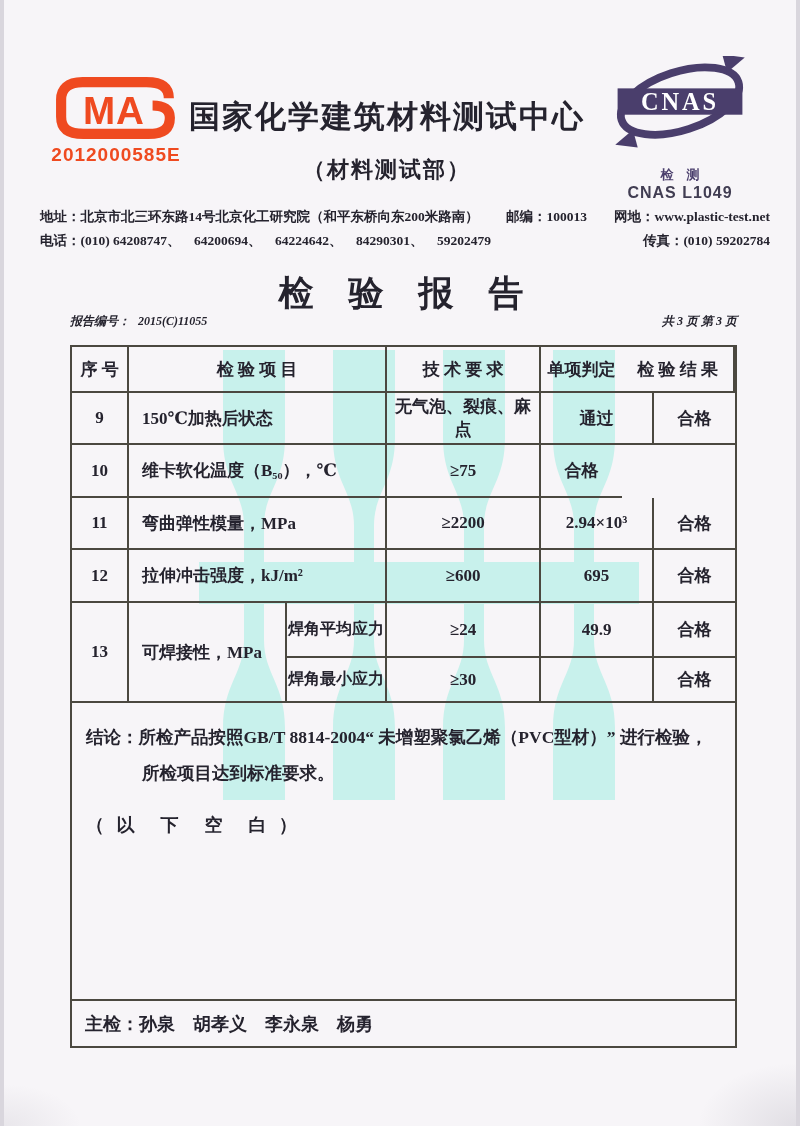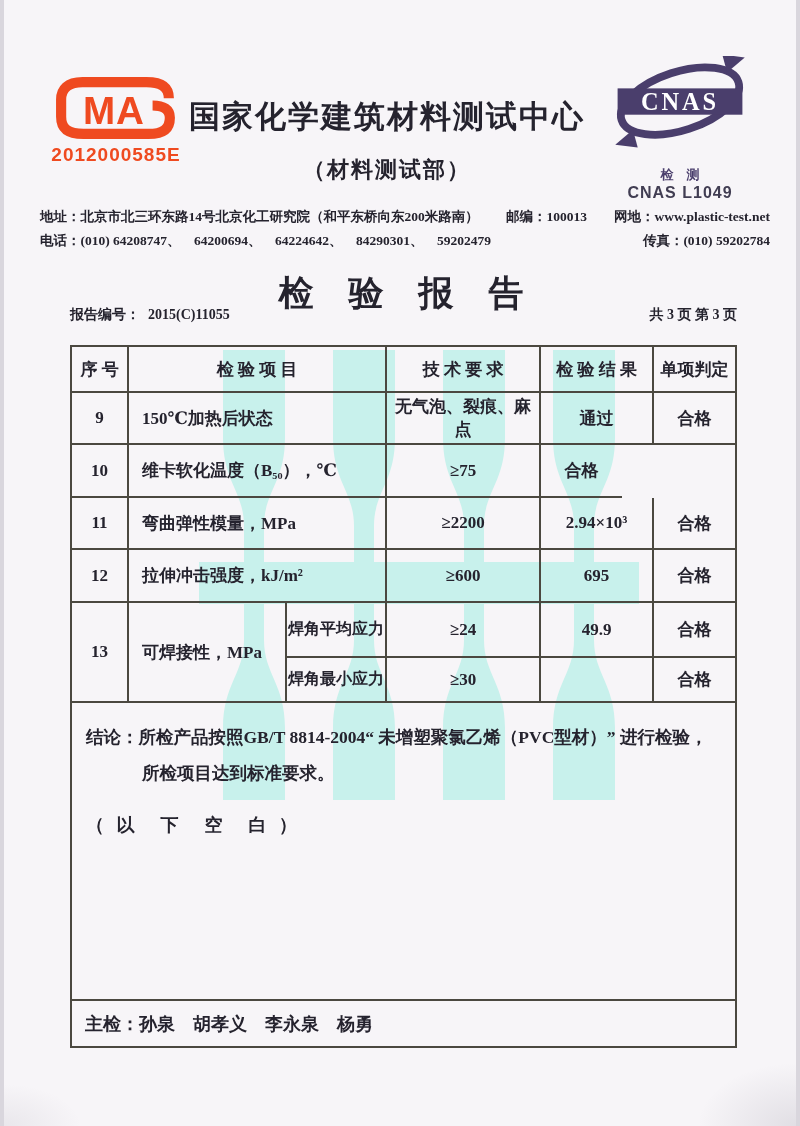--- a/index.html
+++ b/index.html
@@ -25,22 +25,22 @@
   .cnas{position:absolute;left:596px;top:56px;width:160px;text-align:center;font-weight:bold;z-index:2;}
   .cnas-logo{width:156px;height:94px;display:block;margin:0 auto;}
   .cnas-type{font-size:13px;color:#4a3e6c;margin-top:16px;}
   .cnas-no{font-family:"Liberation Sans","DejaVu Sans",sans-serif;font-size:16px;color:#413d52;letter-spacing:1px;}
   
   .contact{position:absolute;left:36px;top:205px;width:730px;font-size:13.5px;font-weight:bold;line-height:24px;z-index:2;}
   .contact-line{display:flex;justify-content:space-between;white-space:nowrap;}
   
   .report-title{position:absolute;left:1px;top:261px;width:100%;text-align:center;
     font-size:35px;font-weight:bold;z-index:2;margin-top:9px;}
-  .report-meta{position:absolute;left:66px;top:306px;width:667px;display:flex;
-    justify-content:space-between;font-size:14px;font-weight:bold;z-index:2;}
+  .report-meta{position:absolute;left:66px;top:313px;width:667px;display:flex;
+    justify-content:space-between;font-size:12px;font-weight:bold;z-index:2;font-style:italic;}
   .report-no-value{margin-left:8px;}
   
   .rtable{position:absolute;left:66px;top:345px;width:667px;border:2px solid #4b4840;z-index:1;box-sizing:border-box;}
   .tr{display:flex;}
   .h46{height:46px}.h52{height:52px}.h53{height:53px}.h100{height:100px}
   .h55{height:55px}.h45{height:45px}
   .c{box-sizing:border-box;border-right:2px solid #4b4840;border-bottom:2px solid #4b4840;
      display:flex;align-items:center;justify-content:center;font-weight:bold;font-size:17px;
      text-align:center;overflow:hidden;}
   .lastc{border-right:none;}
@@ -123,22 +123,22 @@
     </div>
     <div>共 3 页 第 3 页</div>
   </div>
 
   <div class="rtable">
 
     <div class="tr h46">
       <div class="c w-no">序 号</div>
       <div class="c w-itemfull">检 验 项 目</div>
       <div class="c w-req">技 术 要 求</div>
+      <div class="c w-jud lastc">单项判定</div>
       <div class="c w-res">检 验 结 果</div>
-      <div class="c w-jud lastc">单项判定</div>
     </div>
 
     <div class="tr h52">
       <div class="c w-no">9</div>
       <div class="c w-itemfull left">150℃加热后状态</div>
       <div class="c w-req">无气泡、裂痕、麻点</div>
       <div class="c w-res">通过</div>
       <div class="c w-jud lastc">合格</div>
     </div>
 

